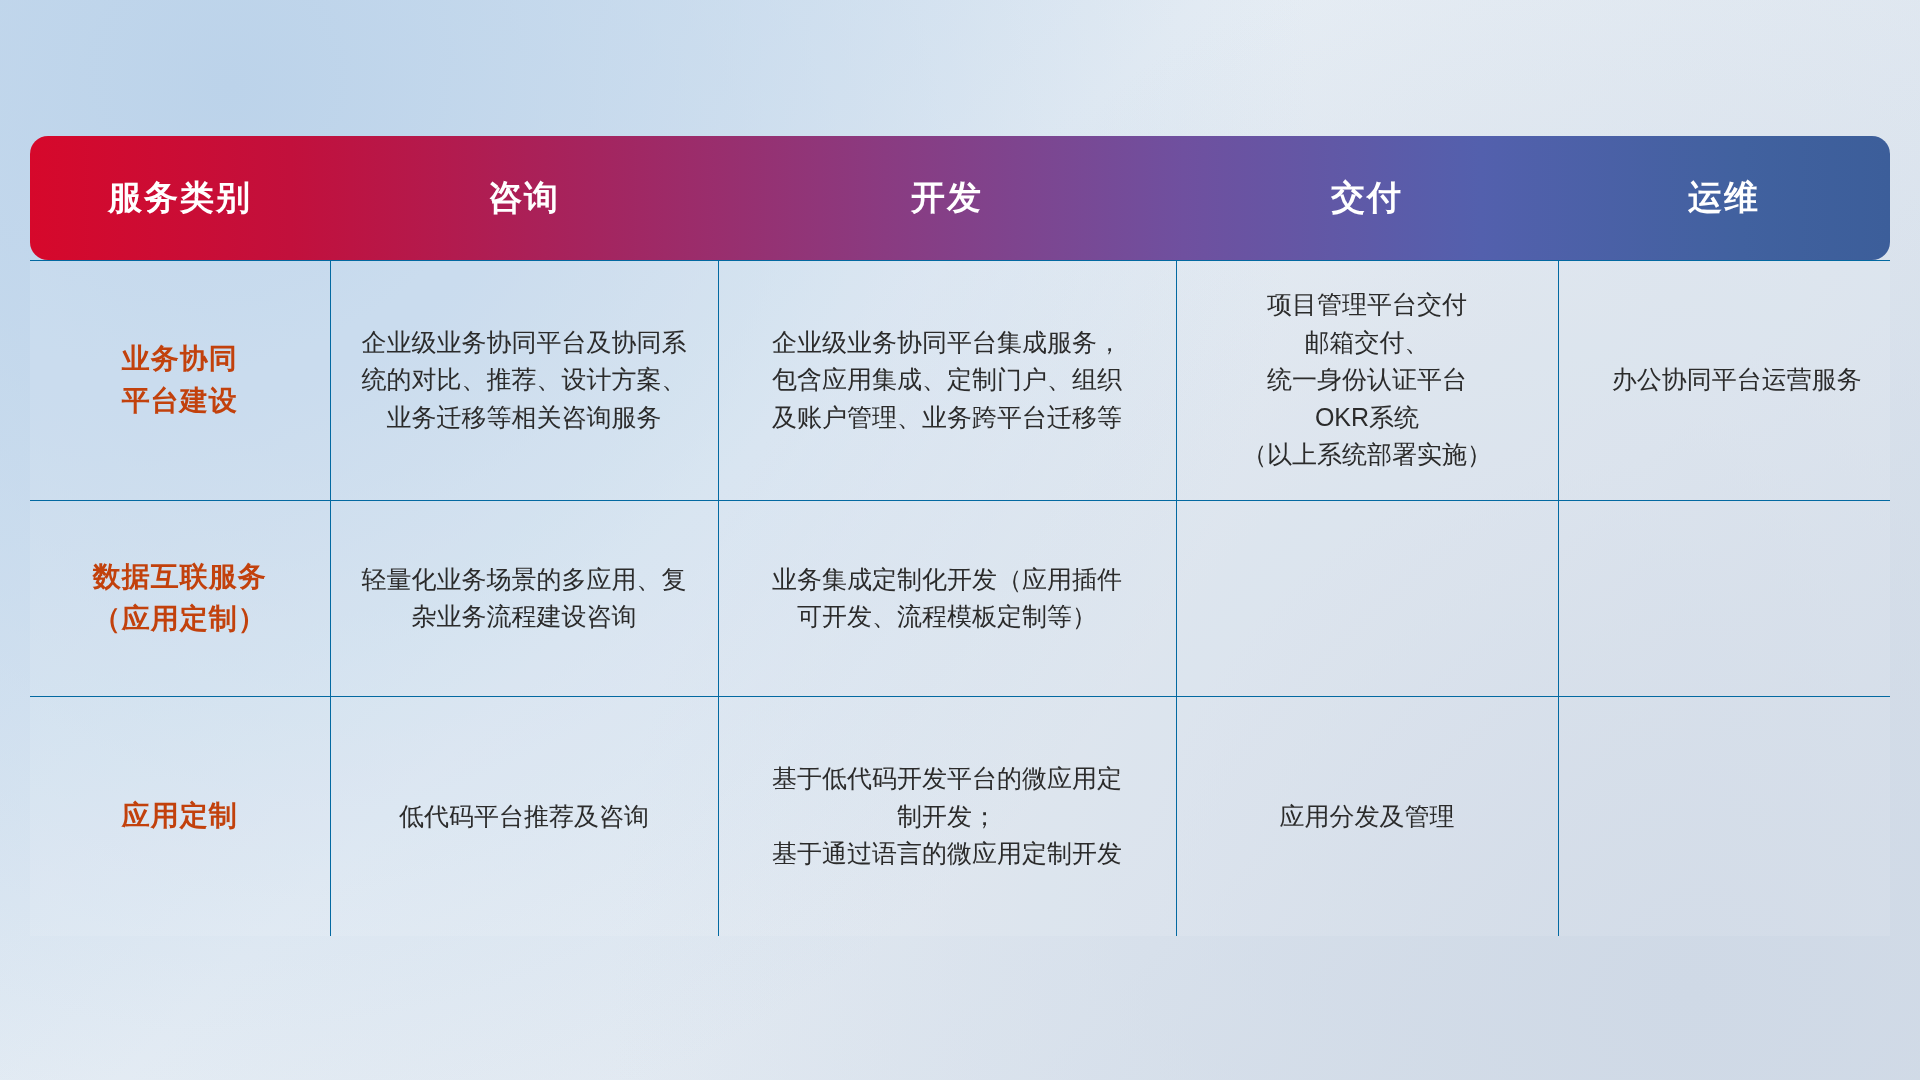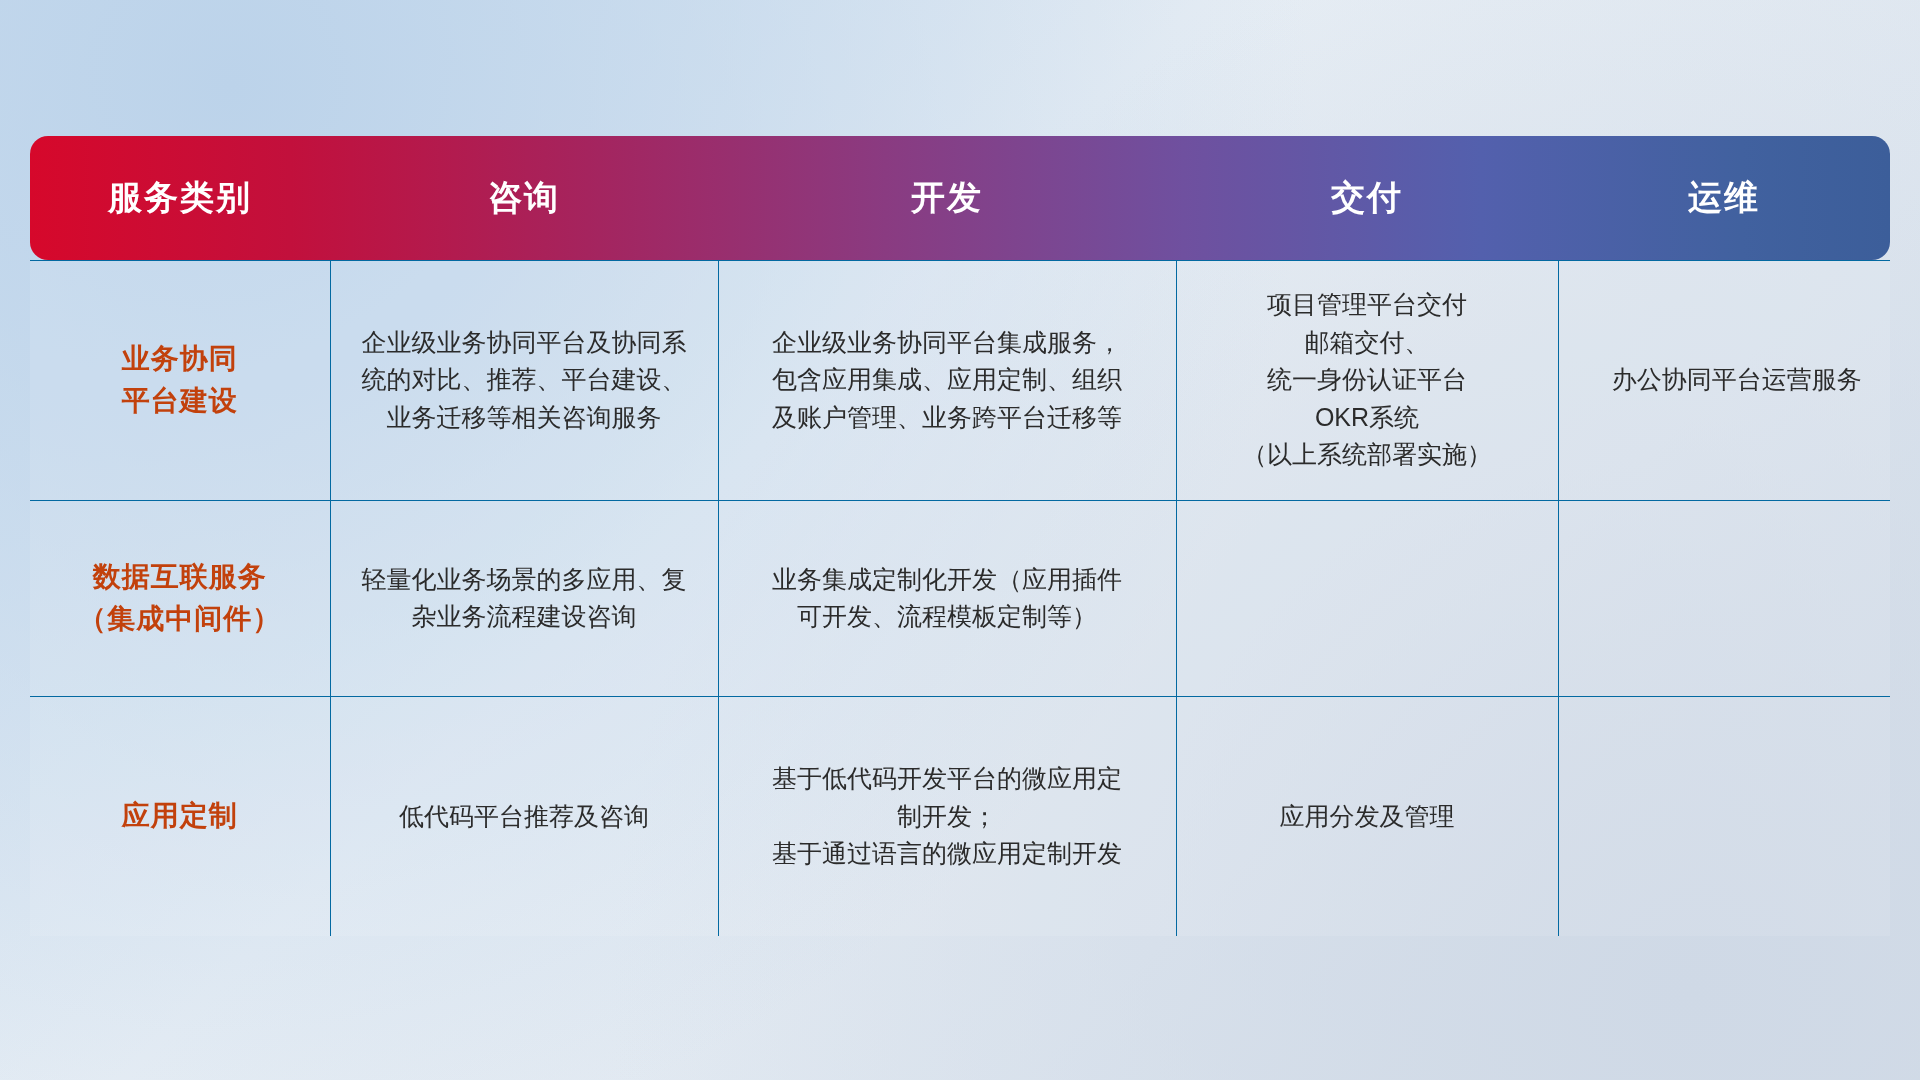--- a/index.html
+++ b/index.html
@@ -144,44 +144,44 @@
       </thead>
       <tbody>
 
         <tr class="r1">
           <td class="cat cell-lines">
             <span>业务协同</span>
             <span>平台建设</span>
           </td>
           <td class="cell-lines">
             <span>企业级业务协同平台及协同系</span>
-            <span>统的对比、推荐、平台建设、</span>
+            <span>统的对比、推荐、设计方案、</span>
             <span>业务迁移等相关咨询服务</span>
           </td>
           <td class="cell-lines">
             <span>企业级业务协同平台集成服务，</span>
-            <span>包含应用集成、应用定制、组织</span>
+            <span>包含应用集成、定制门户、组织</span>
             <span>及账户管理、业务跨平台迁移等</span>
           </td>
           <td class="cell-lines">
             <span>项目管理平台交付</span>
             <span>邮箱交付、</span>
             <span>统一身份认证平台</span>
             <span>OKR系统</span>
             <span>（以上系统部署实施）</span>
           </td>
           <td class="cell-lines last">
             <span>办公协同平台运营服务</span>
           </td>
         </tr>
 
         <tr class="r2">
           <td class="cat cell-lines">
             <span>数据互联服务</span>
-            <span>（集成中间件）</span>
+            <span>（应用定制）</span>
           </td>
           <td class="cell-lines">
             <span>轻量化业务场景的多应用、复</span>
             <span>杂业务流程建设咨询</span>
           </td>
           <td class="cell-lines">
             <span>业务集成定制化开发（应用插件</span>
             <span>可开发、流程模板定制等）</span>
           </td>
           <td class="cell-lines">

